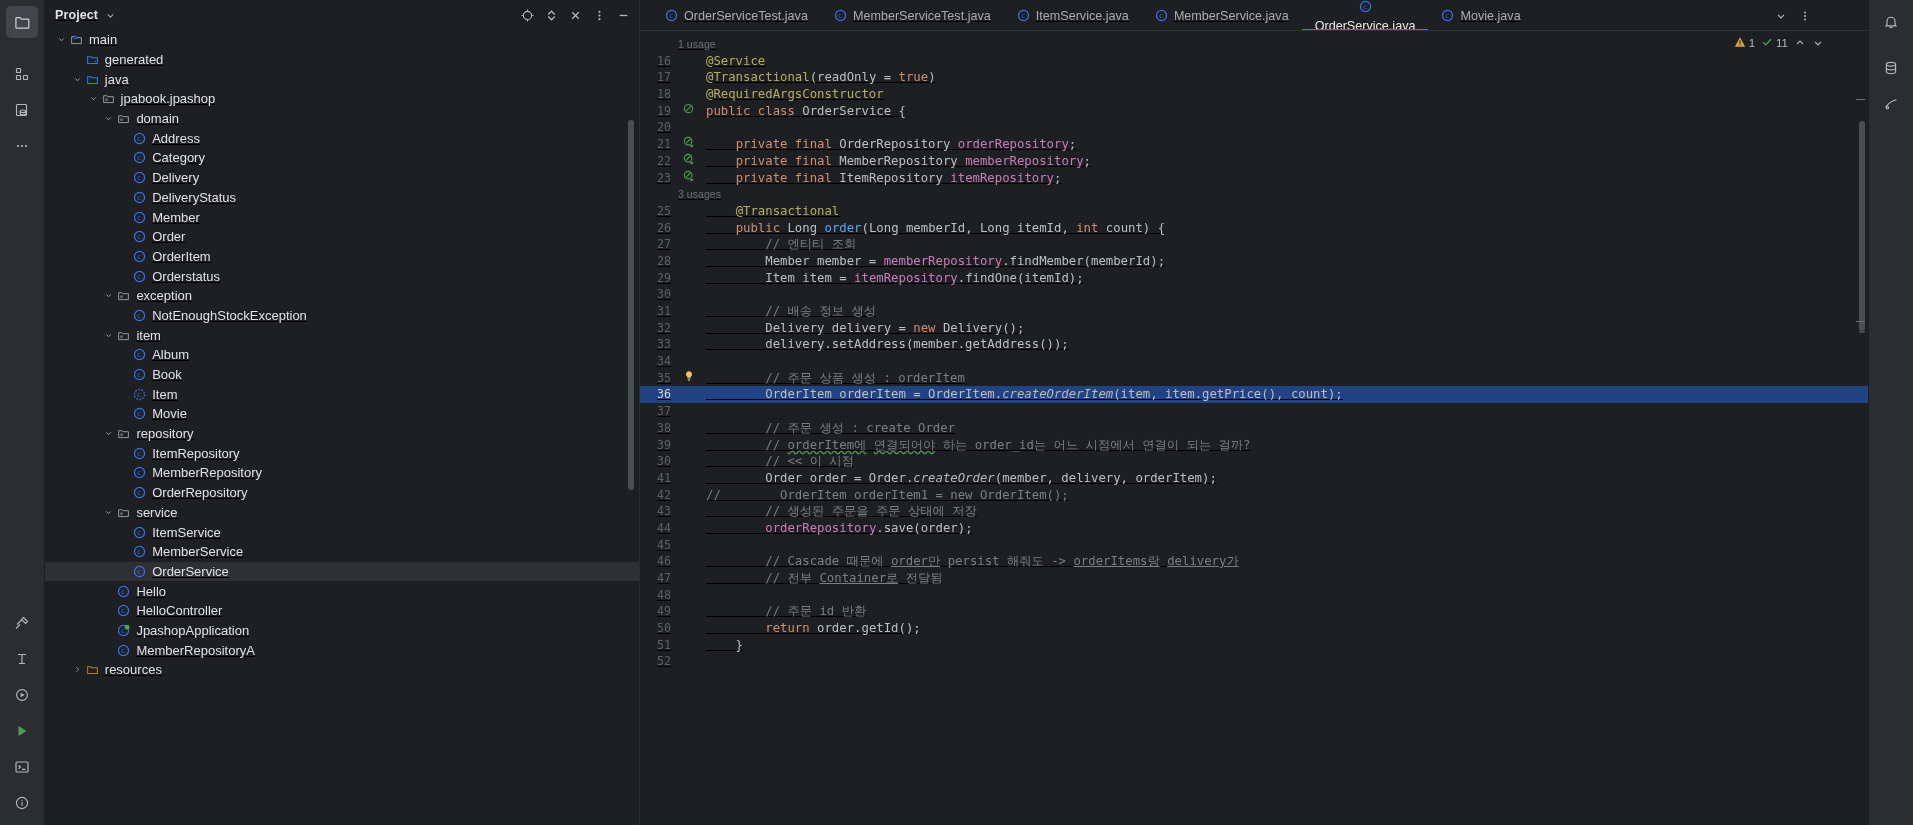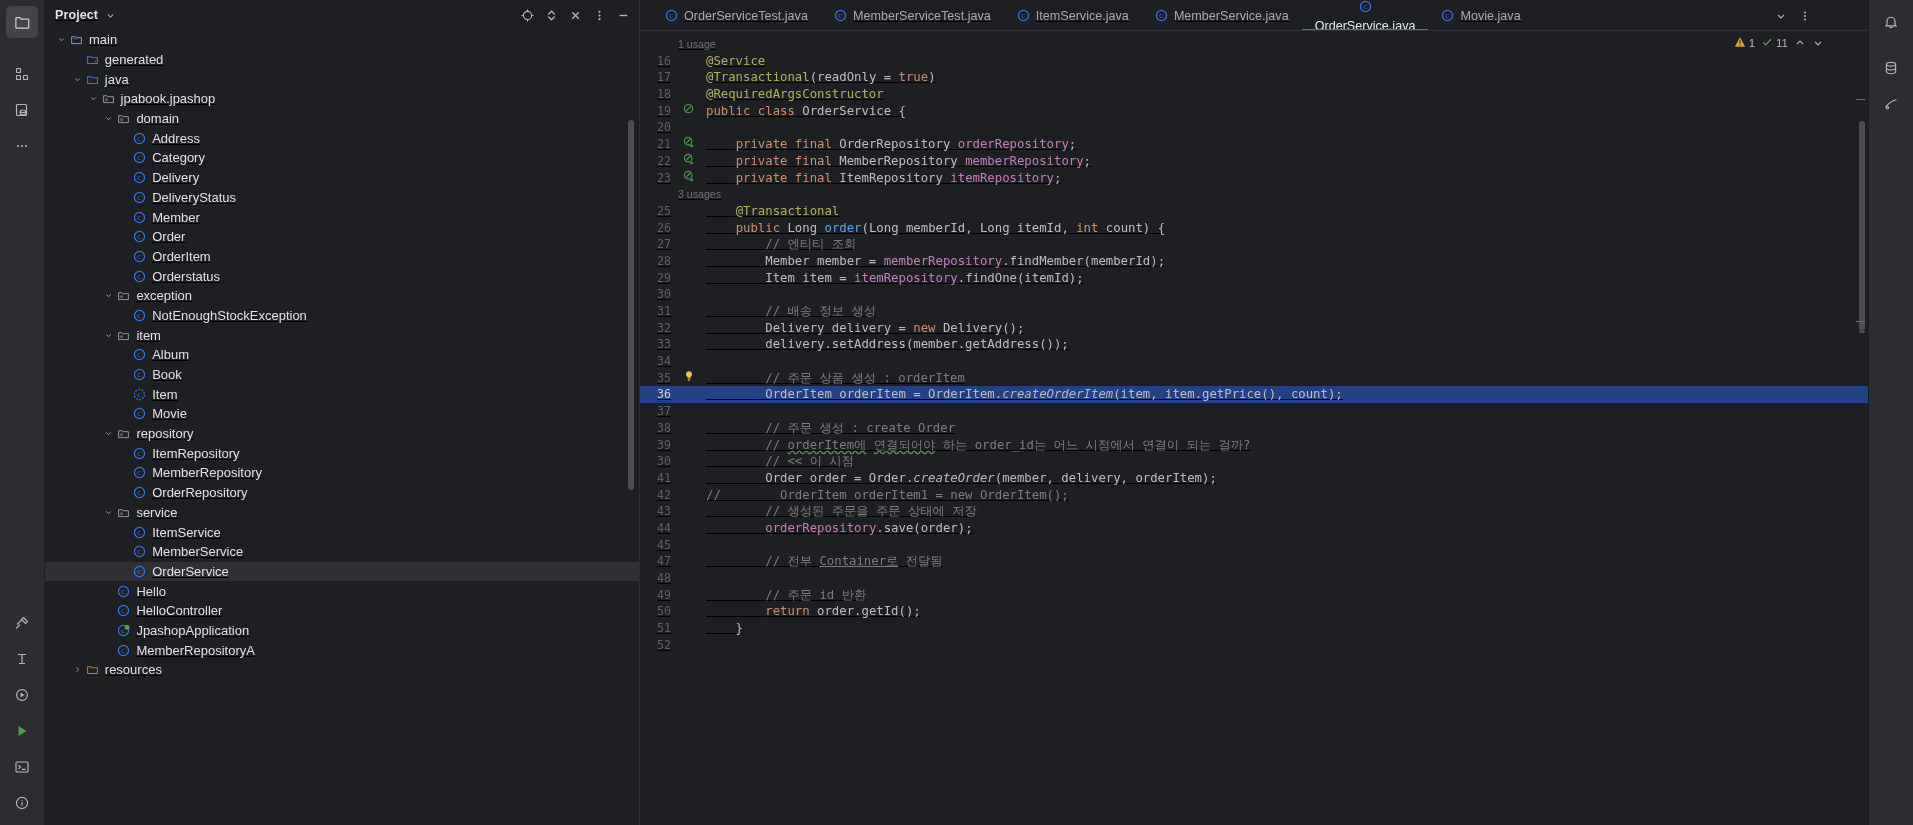--- a/index.html
+++ b/index.html
@@ -883,20 +883,21 @@
             <div class="line highlight" style="width: 100%;"><span class="gut-num">36</span><span class="gut-mark"></span><span class="gut-pad"></span><span class="code-text"><span class="tx">        OrderItem orderItem = OrderItem.</span><span class="sm">createOrderItem</span><span class="tx">(item, item.getPrice(), count);</span></span></div>
             <div class="line"><span class="gut-num">37</span><span class="gut-mark"></span><span class="gut-pad"></span><span class="code-text"></span></div>
             <div class="line"><span class="gut-num">38</span><span class="gut-mark"></span><span class="gut-pad"></span><span class="code-text"><span class="cm">        // 주문 생성 : create Order</span></span></div>
             <div class="line"><span class="gut-num">39</span><span class="gut-mark"></span><span class="gut-pad"></span><span class="code-text"><span class="cm">        // <span class="squiggle">orderItem에</span> <span class="squiggle">연결되어야</span> 하는 order_id는 어느 시점에서 연결이 되는 걸까?</span></span></div>
             <div class="line"><span class="gut-num">30</span><span class="gut-mark"></span><span class="gut-pad"></span><span class="code-text"><span class="cm">        // &lt;&lt; 이 시점</span></span></div>
             <div class="line"><span class="gut-num">41</span><span class="gut-mark"></span><span class="gut-pad"></span><span class="code-text"><span class="tx">        Order order = Order.</span><span class="sm">createOrder</span><span class="tx">(member, delivery, orderItem);</span></span></div>
             <div class="line"><span class="gut-num">42</span><span class="gut-mark"></span><span class="gut-pad"></span><span class="code-text"><span class="cm">//        OrderItem orderItem1 = new OrderItem();</span></span></div>
             <div class="line"><span class="gut-num">43</span><span class="gut-mark"></span><span class="gut-pad"></span><span class="code-text"><span class="cm">        // 생성된 주문을 주문 상태에 저장</span></span></div>
             <div class="line"><span class="gut-num">44</span><span class="gut-mark"></span><span class="gut-pad"></span><span class="code-text"><span class="tx">        </span><span class="fd">orderRepository</span><span class="tx">.save(order);</span></span></div>
             <div class="line"><span class="gut-num">45</span><span class="gut-mark"></span><span class="gut-pad"></span><span class="code-text"></span></div>
+            <div class="line"><span class="gut-num">46</span><span class="gut-mark"></span><span class="gut-pad"></span><span class="code-text"><span class="cm">        // Cascade 때문에 <span class="underl">order만</span> persist 해줘도 -&gt; <span class="underl">orderItems랑</span> <span class="underl">delivery가</span></span></span></div>
             <div class="line"><span class="gut-num">47</span><span class="gut-mark"></span><span class="gut-pad"></span><span class="code-text"><span class="cm">        // 전부 <span class="underl">Container로</span> 전달됨</span></span></div>
             <div class="line"><span class="gut-num">48</span><span class="gut-mark"></span><span class="gut-pad"></span><span class="code-text"></span></div>
             <div class="line"><span class="gut-num">49</span><span class="gut-mark"></span><span class="gut-pad"></span><span class="code-text"><span class="cm">        // 주문 id 반환</span></span></div>
             <div class="line"><span class="gut-num">50</span><span class="gut-mark"></span><span class="gut-pad"></span><span class="code-text"><span class="tx">        </span><span class="k">return </span><span class="tx">order.getId();</span></span></div>
             <div class="line"><span class="gut-num">51</span><span class="gut-mark"></span><span class="gut-pad"></span><span class="code-text"><span class="tx">    }</span></span></div>
             <div class="line"><span class="gut-num">52</span><span class="gut-mark"></span><span class="gut-pad"></span><span class="code-text"></span></div>
           </div>
         <div class="code-vscroll"></div>
         <div class="code-vscroll2"></div>
         <div class="fold-tick" style="top:68px;"></div>

